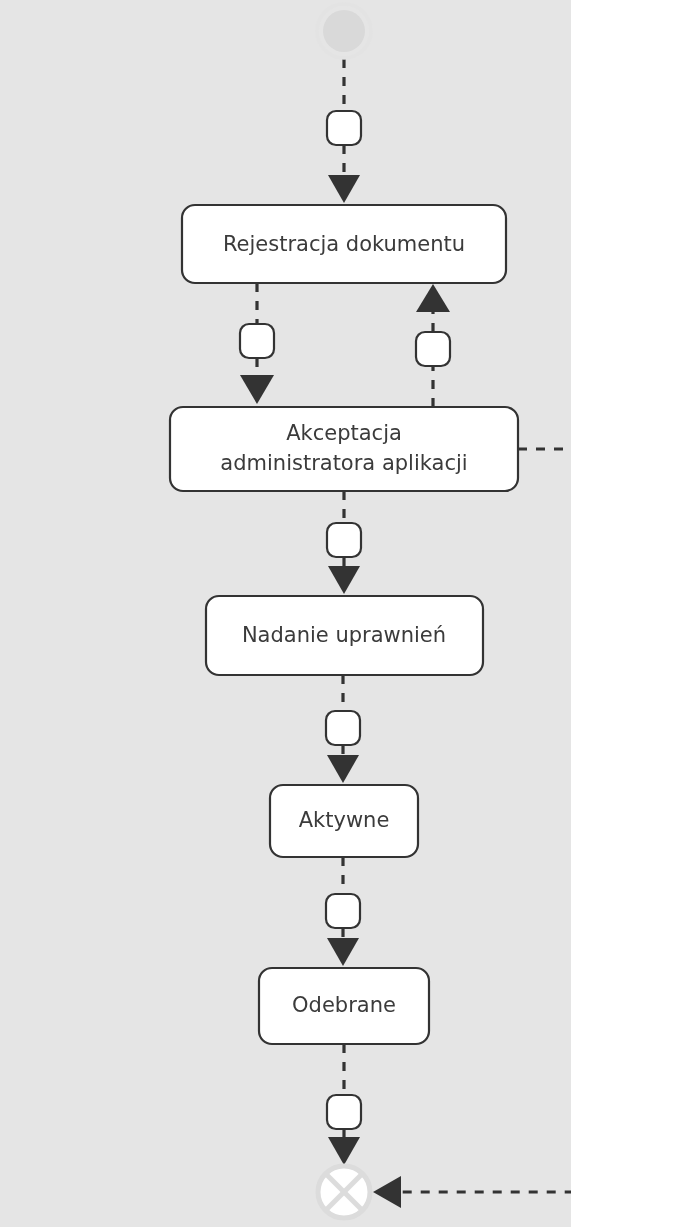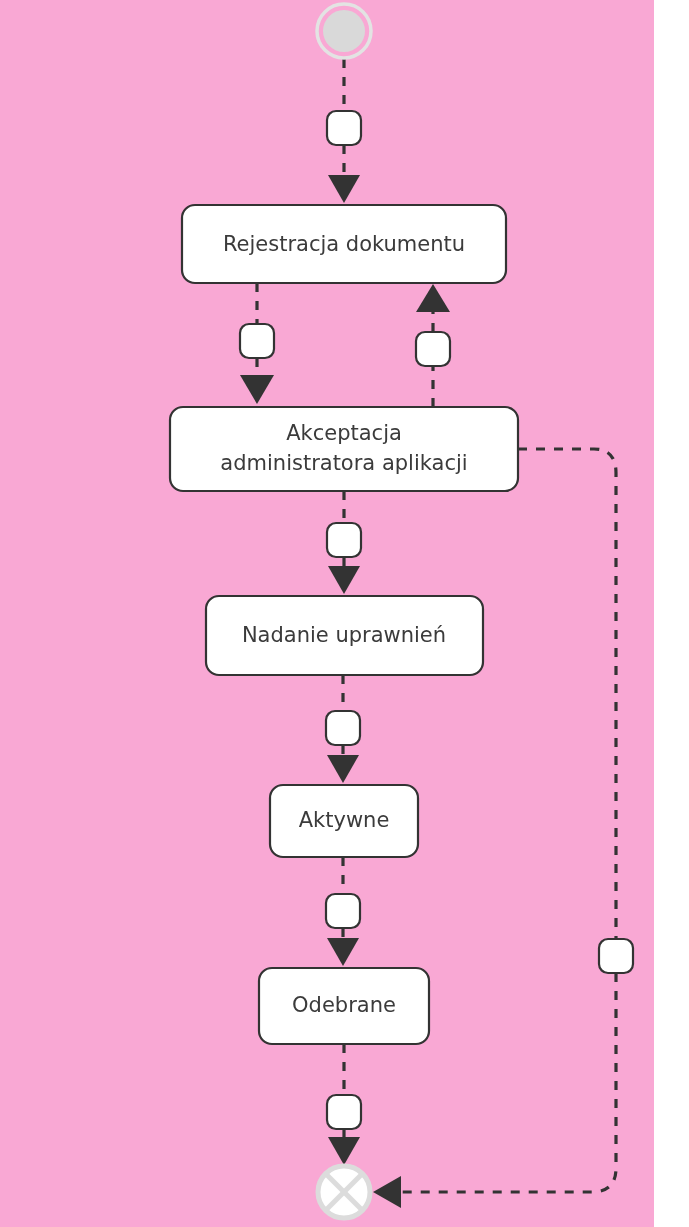--- a/index.html
+++ b/index.html
@@ -6,23 +6,23 @@
   html, body {
     margin: 0;
     padding: 0;
     background: #ffffff;
   }
   body {
     font-family: "DejaVu Sans", "Liberation Sans", sans-serif;
   }
   #diagram-root {
     position: relative;
-    width: 654px;
+    width: 571px;
     height: 1227px;
-    background: #f9a8d4;
+    background: #e5e5e5;
     overflow: hidden;
   }
   #flow-svg {
     position: absolute;
     left: 0;
     top: 0;
     width: 689px;
     height: 1227px;
     display: block;
   }

